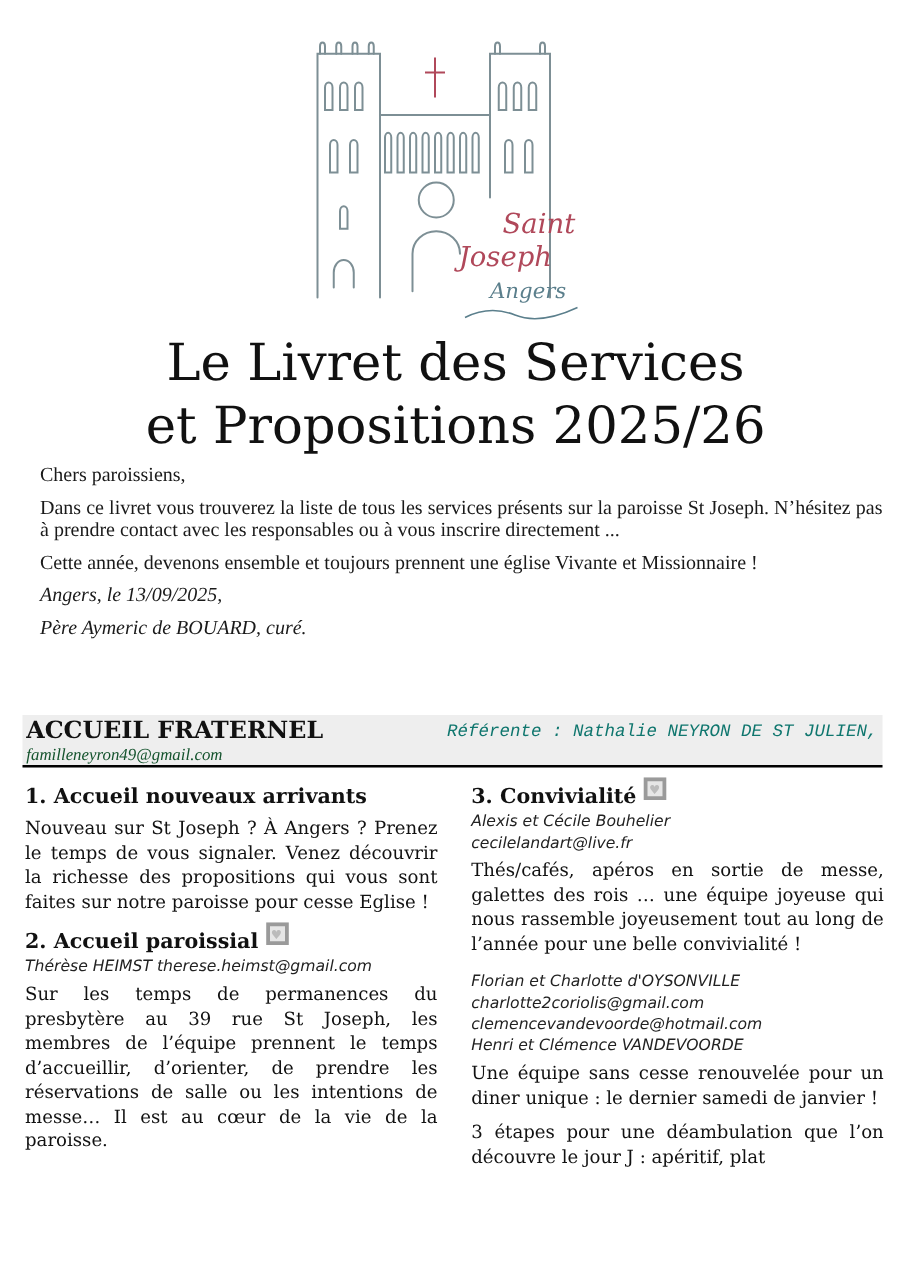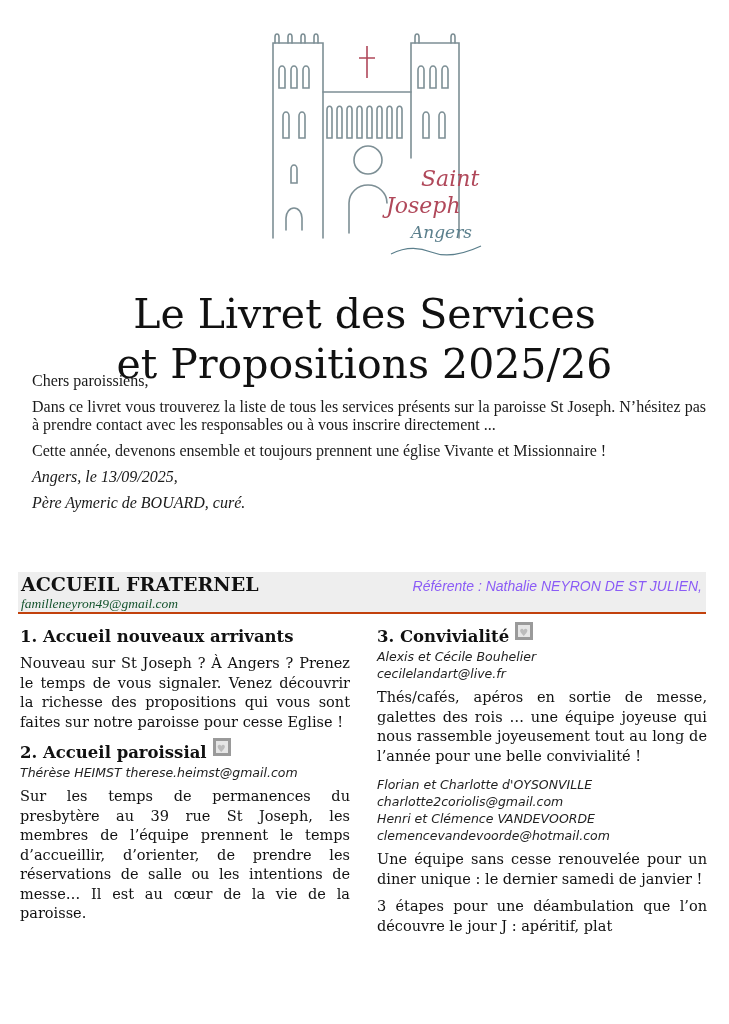--- a/index.html
+++ b/index.html
@@ -1,32 +1,32 @@
 <!DOCTYPE html>
 <html><head>
 <meta charset="utf-8">
 <style>
   html, body { margin: 0; padding: 0; background: #ffffff; }
   body { width: 729px; height: 1024px; overflow: hidden; position: relative; color: #111; }
-  .logo { position: absolute; left: 261px; top: 8px; width: 236px; height: 250px; }
+  .logo { position: absolute; left: 242px; top: 8px; width: 236px; height: 250px; }
   .title { position: absolute; left: 0; width: 729px; text-align: center;
-           font-family: "DejaVu Serif", serif; font-size: 41px; line-height: 52px; color: #111; margin-top: 24px; }
+           font-family: "DejaVu Serif", serif; font-size: 41px; line-height: 52px; color: #111; }
   .title1 { top: 264px; }
   .title2 { top: 314px; }
   .intro { position: absolute; left: 20px; width: 686px; top: 372px;
            font-family: "Liberation Serif", serif; font-size: 16px; line-height: 18px; color: #1a1a1a; }
   .intro p { margin: 0 0 8px 12px; text-align: justify; }
   .intro .it { font-style: italic; }
   .sign { text-align: right; font-style: italic; padding-right: 8px; margin-top: 6px; }
   .section-head { position: absolute; left: 18px; top: 572px; width: 688px; height: 40px;
-                  background: #eeeeee; border-bottom: 2px solid #c2410c; }
+                  background: #eeeeee; border-bottom: 2px solid #000000; }
   .sec-title { position: absolute; left: 3px; top: 1px; font-family: "DejaVu Serif", serif;
                font-weight: bold; font-size: 19px; color: #111; }
-  .sec-ref { position: absolute; right: 4px; top: 6px; font-family: Liberation Sans, sans-serif;
-             font-style: italic; font-size: 14px; color: #8b5cf6; }
+  .sec-ref { position: absolute; right: 4px; top: 6px; font-family: Liberation Mono, monospace;
+             font-style: italic; font-size: 14px; color: #0f766e; }
   .sec-mail { position: absolute; left: 3px; top: 24px; font-family: "Liberation Serif", serif;
               font-style: italic; font-size: 13.5px; color: #14532d; }
   .col { position: absolute; width: 330px; font-family: "DejaVu Serif", serif; }
   .col-left { left: 20px; top: 626px; }
   .col-right { left: 377px; top: 626px; }
   .item h3 { margin: 0; font-size: 16.5px; font-weight: bold; line-height: 22px; color: #111; display: flex; align-items: center; gap: 6px; }
   .contact { font-family: "DejaVu Sans", sans-serif; font-style: italic; font-size: 12.5px; line-height: 17px; color: #222; }
   .contact.right { }
   .desc { font-size: 14.5px; line-height: 19.5px; text-align: justify; margin: 6px 0 0 0; color: #111; }
   .desc + .desc { margin-top: 8px; }
@@ -110,18 +110,18 @@
         <span>3. Convivialité</span>
         <span class="frame-icon"></span>
       </h3>
     <div class="contact">Alexis et Cécile Bouhelier</div>
     <div class="contact right">cecilelandart@live.fr</div>
     <p class="desc">Thés/cafés, apéros en sortie de messe, galettes des rois … une équipe joyeuse qui nous rassemble joyeusement tout au long de l’année pour une belle convivialité !</p>
   </div>
   <div class="item">
     <div class="contact">Florian et Charlotte d'OYSONVILLE</div>
     <div class="contact right">charlotte2coriolis@gmail.com</div>
+    <div class="contact right">clemencevandevoorde@hotmail.com</div>
     <div class="contact">Henri et Clémence VANDEVOORDE</div>
-    <div class="contact right">clemencevandevoorde@hotmail.com</div>
     <p class="desc">Une équipe sans cesse renouvelée pour un diner unique : le dernier samedi de janvier !</p>
     <p class="desc">3 étapes pour une déambulation que l’on découvre le jour J : apéritif, plat</p>
   </div>
 </div>
 
 </body></html>

